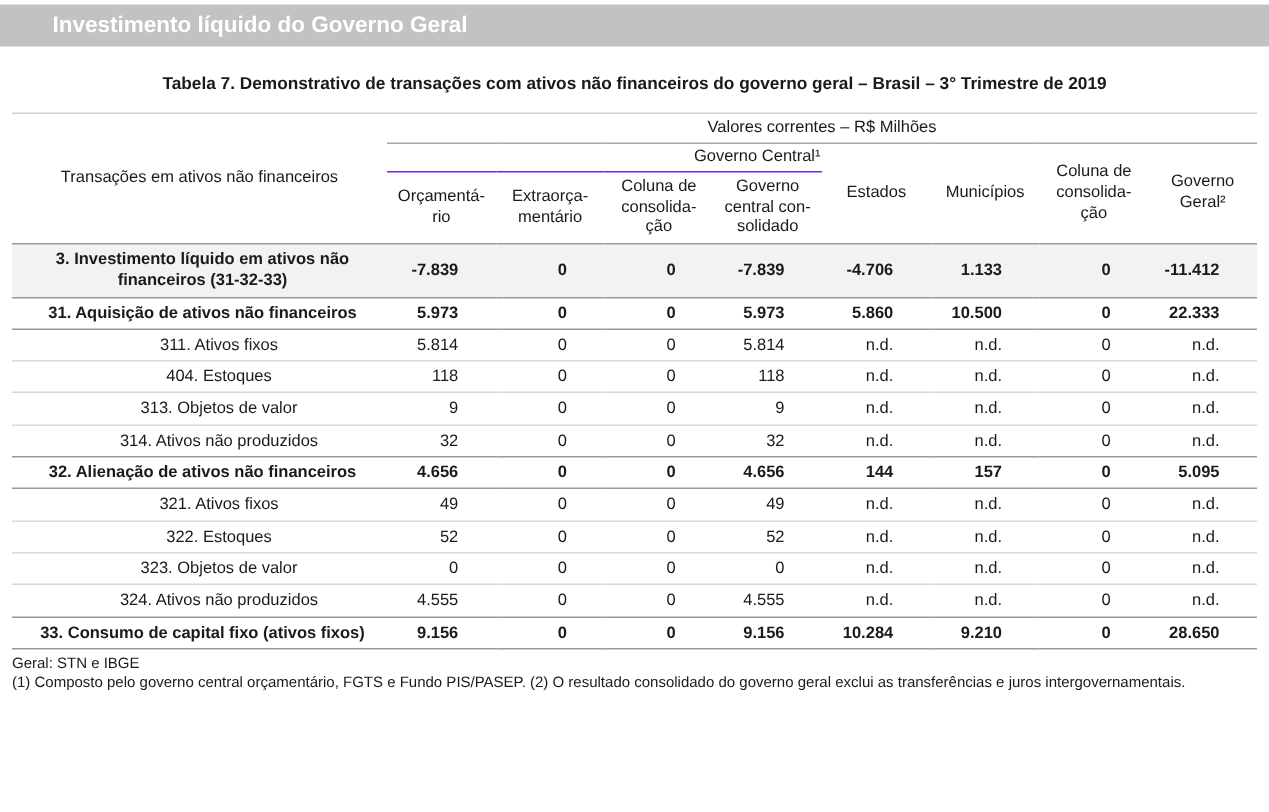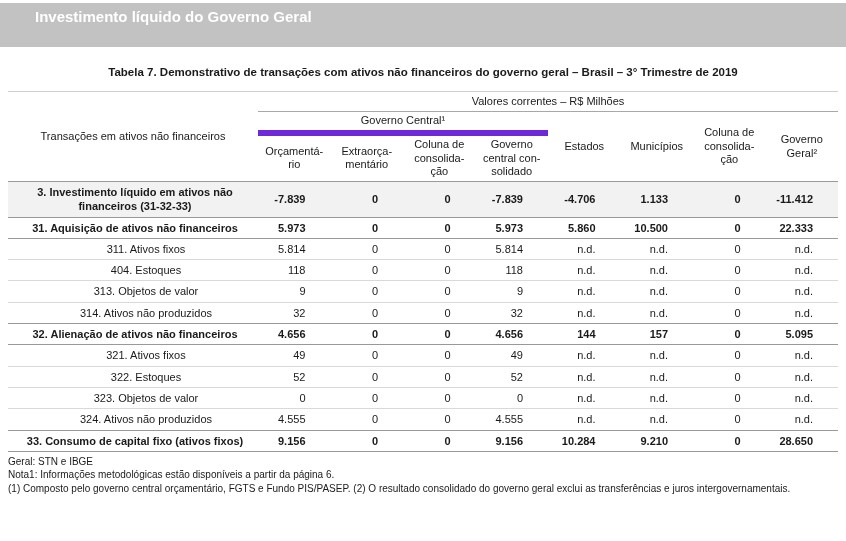--- a/index.html
+++ b/index.html
@@ -6,21 +6,21 @@
   html, body { margin: 0; padding: 0; }
   body {
     width: 846px; height: 541px;
     background: #ffffff;
     font-family: "Liberation Sans", sans-serif;
     color: #1a1a1a;
     overflow: hidden;
   }
   .banner {
     margin-top: 3px;
-    height: 44px;
+    height: 28px;
     background: #c2c2c2;
     color: #ffffff;
     font-size: 15px;
     font-weight: bold;
     line-height: 28px;
     padding-left: 35px;
   }
   .caption {
     text-align: center;
     font-weight: bold;
@@ -42,21 +42,21 @@
     text-align: center;
     vertical-align: middle;
     white-space: pre-line;
     line-height: 1.25;
     padding: 2px 1px;
   }
   tr.unit-row th { height: 20px; }
   tr.group-row th { height: 19px; }
   tr.cols-row th { height: 48px; }
   th.unit-hdr { border-bottom: 1px solid #a8a8a8; }
-  th.group-hdr { border-bottom: 6px solid #6d28d9; }
+  th.group-hdr { border-bottom: 1px solid #6d28d9; text-align: right; }
   thead th.bottom { border-bottom: 1px solid #999999; }
   td {
     padding: 3px 1px;
     height: 20px;
     vertical-align: middle;
     line-height: 1.3;
   }
   td.label { text-align: center; padding-left: 5px; }
   td.num   { text-align: right; padding-right: 25px; }
   tr.sub td { border-top: 1px solid #d9d9d9; }
@@ -250,15 +250,14 @@
         <td class="num">10.284</td>
         <td class="num">9.210</td>
         <td class="num">0</td>
         <td class="num">28.650</td>
       </tr>
     </tbody>
 </table>
 
 <div class="notes">
   <div>Geral: STN e IBGE</div>
-  <div>Nota1: Informações metodológicas estão disponíveis a partir da página 6.</div>
   <div>(1) Composto pelo governo central orçamentário, FGTS e Fundo PIS/PASEP. (2) O resultado consolidado do governo geral exclui as transferências e juros intergovernamentais.</div>
 </div>
 
 </body></html>

